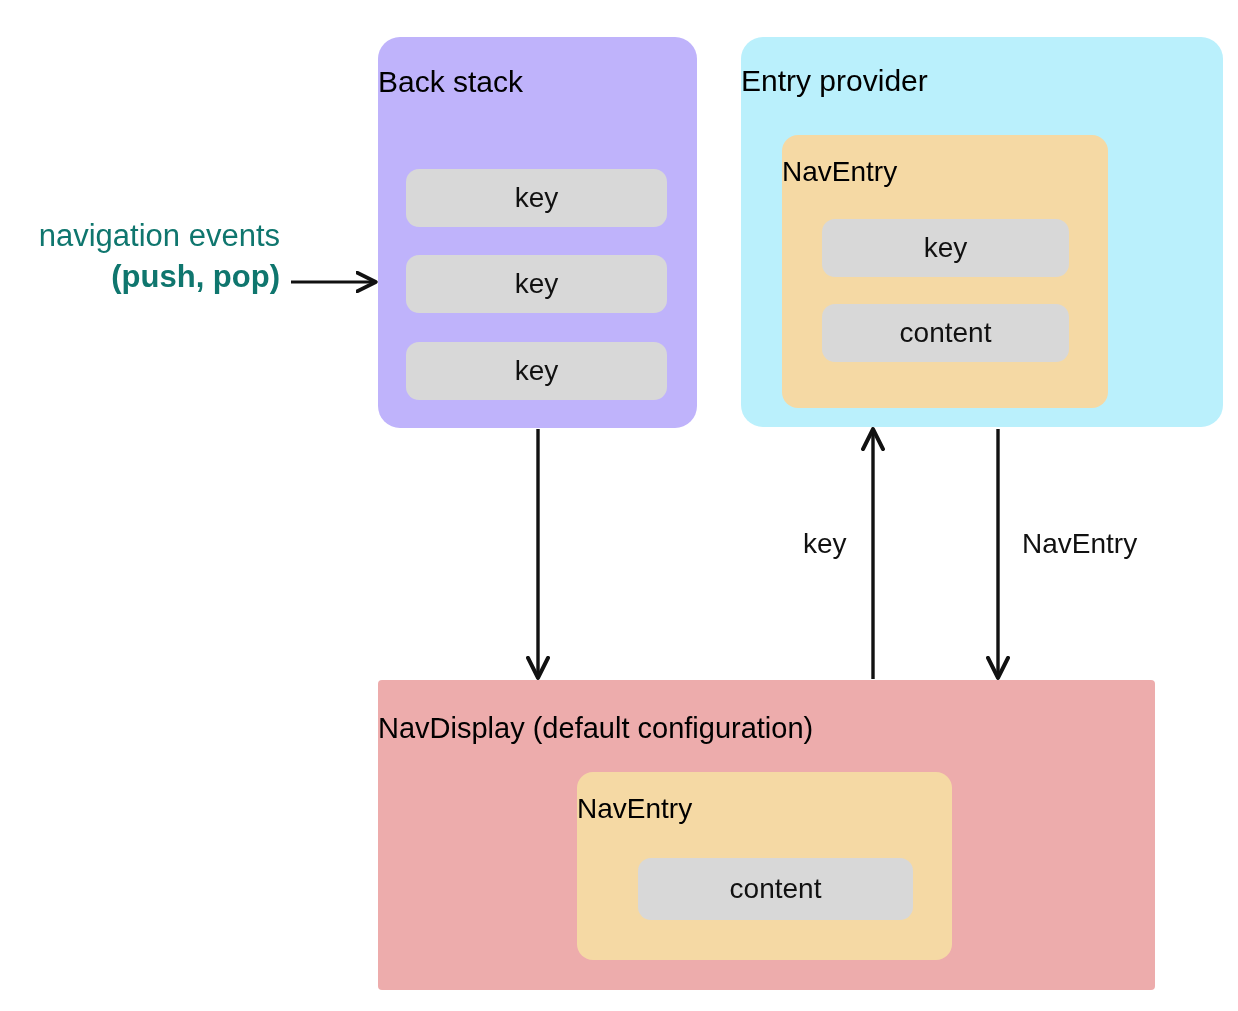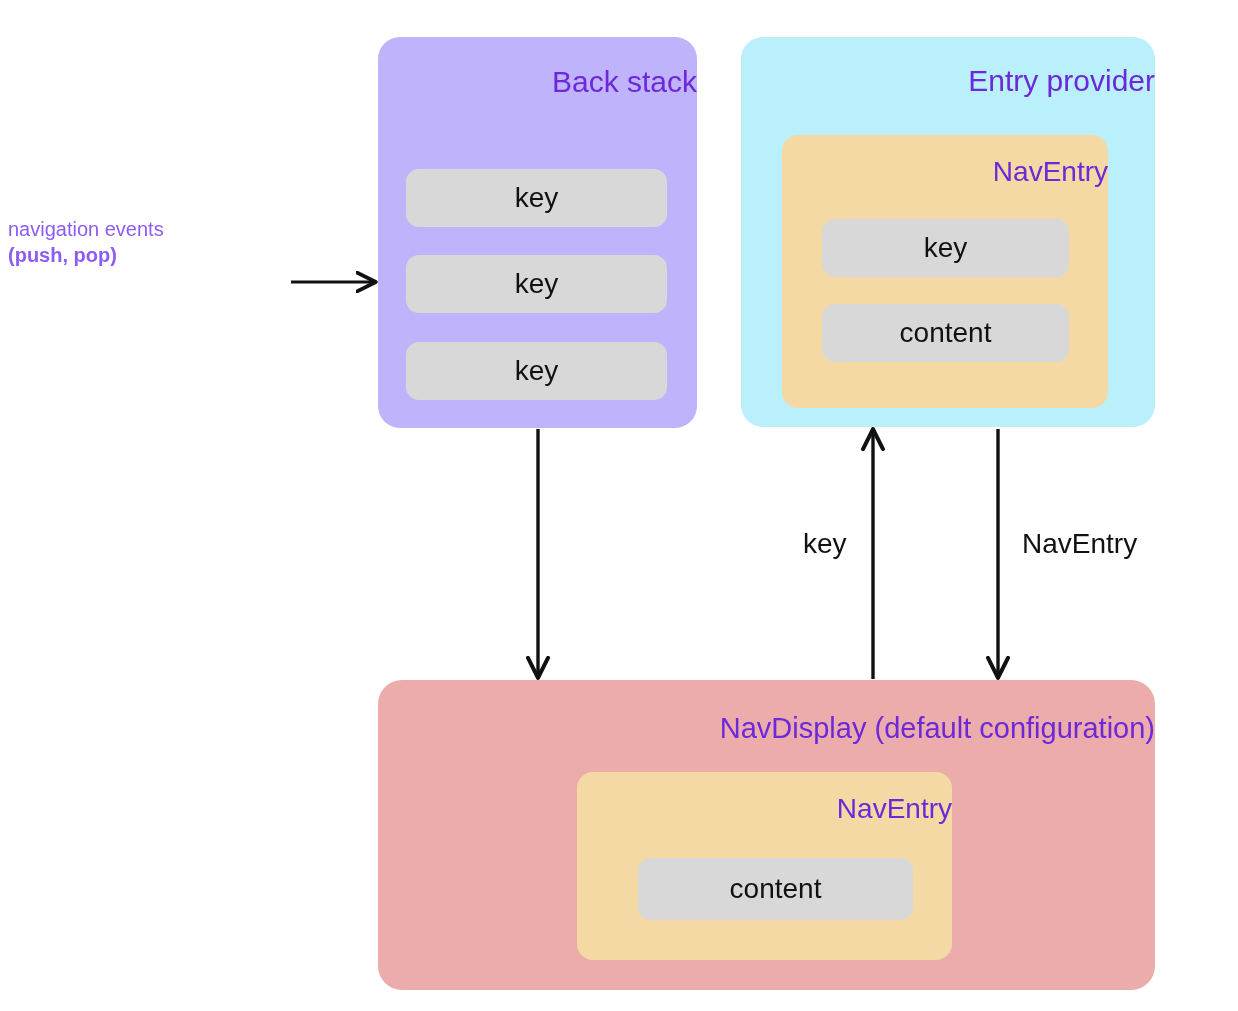--- a/index.html
+++ b/index.html
@@ -30,33 +30,33 @@
     top: 37px;
     width: 319px;
     height: 391px;
     background: #BFB3FB;
     border-radius: 22px;
   }
 
   .entryprovider-box {
     left: 741px;
     top: 37px;
-    width: 414px;
+    width: 482px;
     height: 390px;
     background: #BAF0FC;
     border-radius: 22px;
   }
 
   .navdisplay-box {
     left: 378px;
     top: 680px;
     width: 777px;
     height: 310px;
     background: #EDACAC;
-    border-radius: 24px;
+    border-radius: 4px;
   }
 
   
   .naventry-box {
     position: absolute;
     background: #F5D9A4;
     border-radius: 16px;
     box-sizing: border-box;
   }
   .naventry-ep {
@@ -81,48 +81,48 @@
     align-items: center;
     justify-content: center;
     box-sizing: border-box;
   }
 
   
   .box-title {
     position: absolute;
     left: 0;
     right: 0;
-    text-align: right;
+    text-align: left;
     font-size: 30px;
     line-height: 1.1;
-    color: #6d28d9;
+    color: #000000;
     white-space: nowrap;
   }
   .title-backstack { top: 28px; }
   .title-entryprovider { top: 27px; }
   .title-navdisplay { top: 33px; font-size: 29px; }
   .title-naventry { top: 22px; font-size: 28px; }
   .title-naventry-nd { top: 22px; font-size: 28px; }
 
   .pill-label {
     font-size: 28px;
     color: #111111;
     line-height: 1;
   }
 
   
   .nav-events {
     position: absolute;
     left: 8px;
     top: 216px;
     width: 272px;
-    text-align: left;
-    font-size: 20px;
+    text-align: right;
+    font-size: 31px;
     line-height: 1.32;
-    color: #8b5cf6;
+    color: #0f766e;
   }
   .nav-events .line2 { display: block; font-weight: bold; }
 
   
   .arrow-label {
     position: absolute;
     font-size: 28px;
     color: #111111;
     white-space: nowrap;
   }

